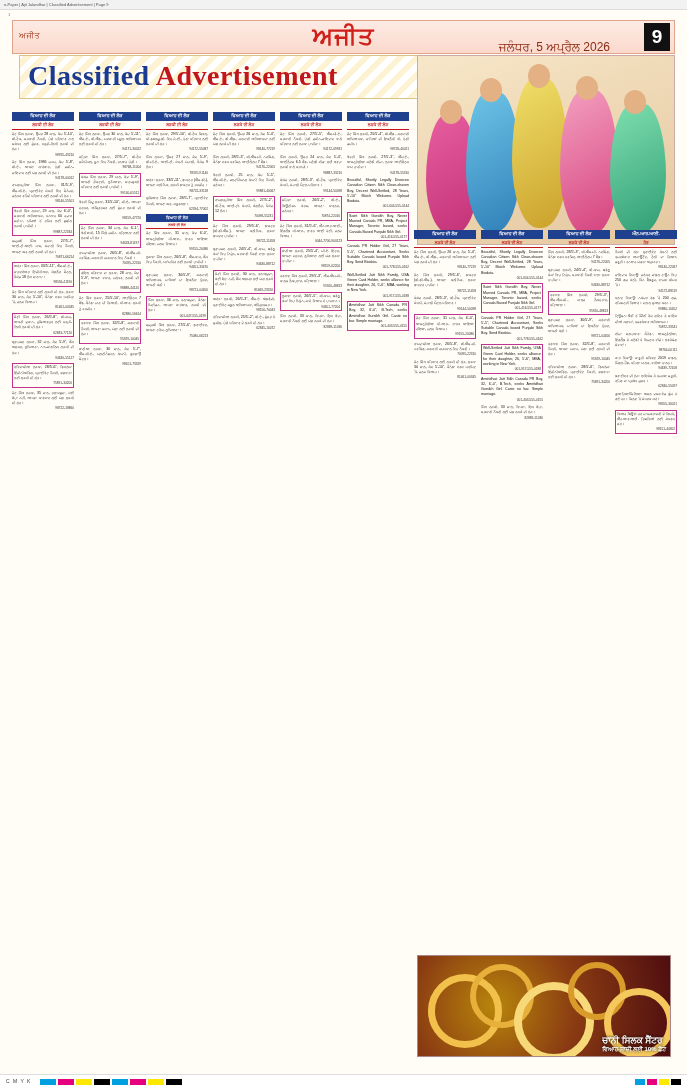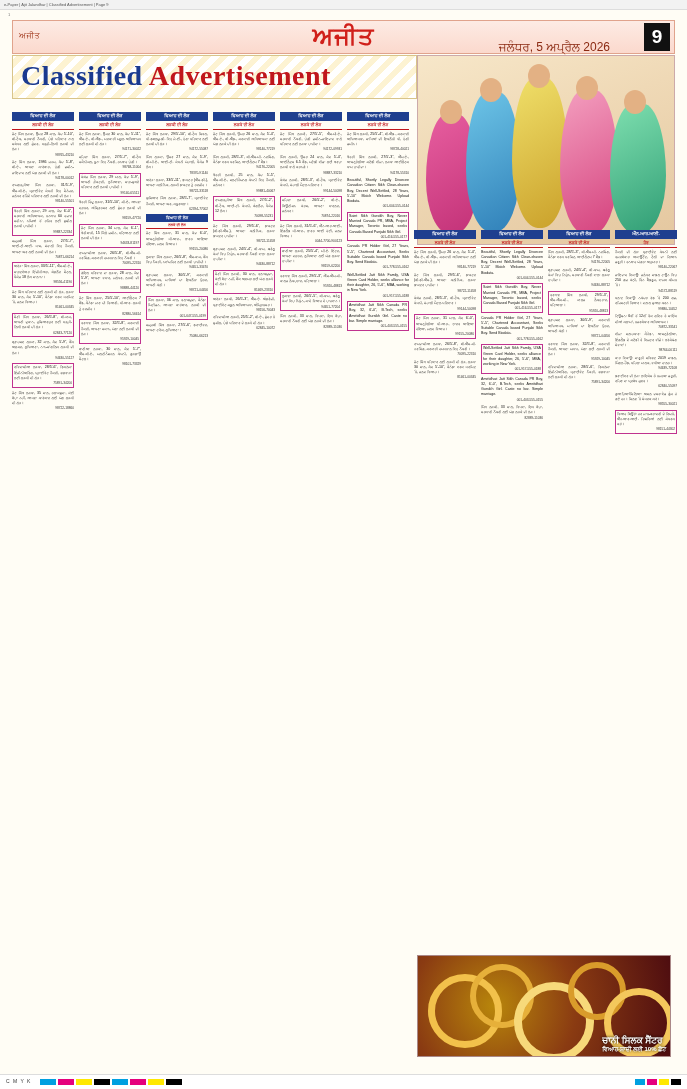--- a/index.html
+++ b/index.html
@@ -11,21 +11,21 @@
   .tick{position:absolute;left:8px;top:12px;font-size:4px;color:#777;}
 
   
   .masthead{position:absolute;top:20px;left:12px;width:663px;height:100px;}
   .mast-top{position:relative;height:34px;background:linear-gradient(#fdebe4,#fbd9cd);border:1px solid #e0a38c;box-sizing:border-box;}
   .mast-left{position:absolute;left:6px;top:10px;font-size:8px;color:#9a2d10;letter-spacing:.5px;}
   .mast-logo{position:absolute;left:50%;transform:translateX(-50%);top:2px;font-size:24px;font-weight:bold;color:#d0201a;letter-spacing:1px;font-family:"Liberation Serif",serif;}
   .mast-date{position:absolute;right:64px;top:11px;font-size:12px;color:#8a2a12;margin-top:8px;}
   .mast-page{position:absolute;right:4px;top:2px;width:26px;height:28px;background:#111;color:#fff;font-size:19px;font-weight:bold;text-align:center;line-height:28px;}
 
-  .cls-band{position:absolute;top:35px;left:0;width:405px;height:44px;background:#fff;border:1px solid #d8c48a;box-sizing:border-box;
+  .cls-band{position:absolute;top:35px;left:7px;width:405px;height:44px;background:#fff;border:1px solid #d8c48a;box-sizing:border-box;
     background-image:repeating-linear-gradient(-45deg,#fff 0 6px,#fdf3d2 6px 12px);}
   .cls-text{position:absolute;left:8px;top:4px;font-size:28px;font-weight:bold;font-family:"Liberation Serif",serif;letter-spacing:.5px;}
   .cls-text .c1{color:#1b3a8f;}
   .cls-text .c2{color:#c0161c;}
 
   .mast-photo{position:absolute;right:0;top:35px;width:256px;height:188px;overflow:hidden;border:1px solid #caa;}
   .mast-photo .sky{position:absolute;inset:0;background:linear-gradient(160deg,#f7e7c9 0%,#efd9b6 40%,#e4c79f 100%);}
   .fig{position:absolute;border-radius:40% 40% 46% 46%/55% 55% 45% 45%;}
 
   

